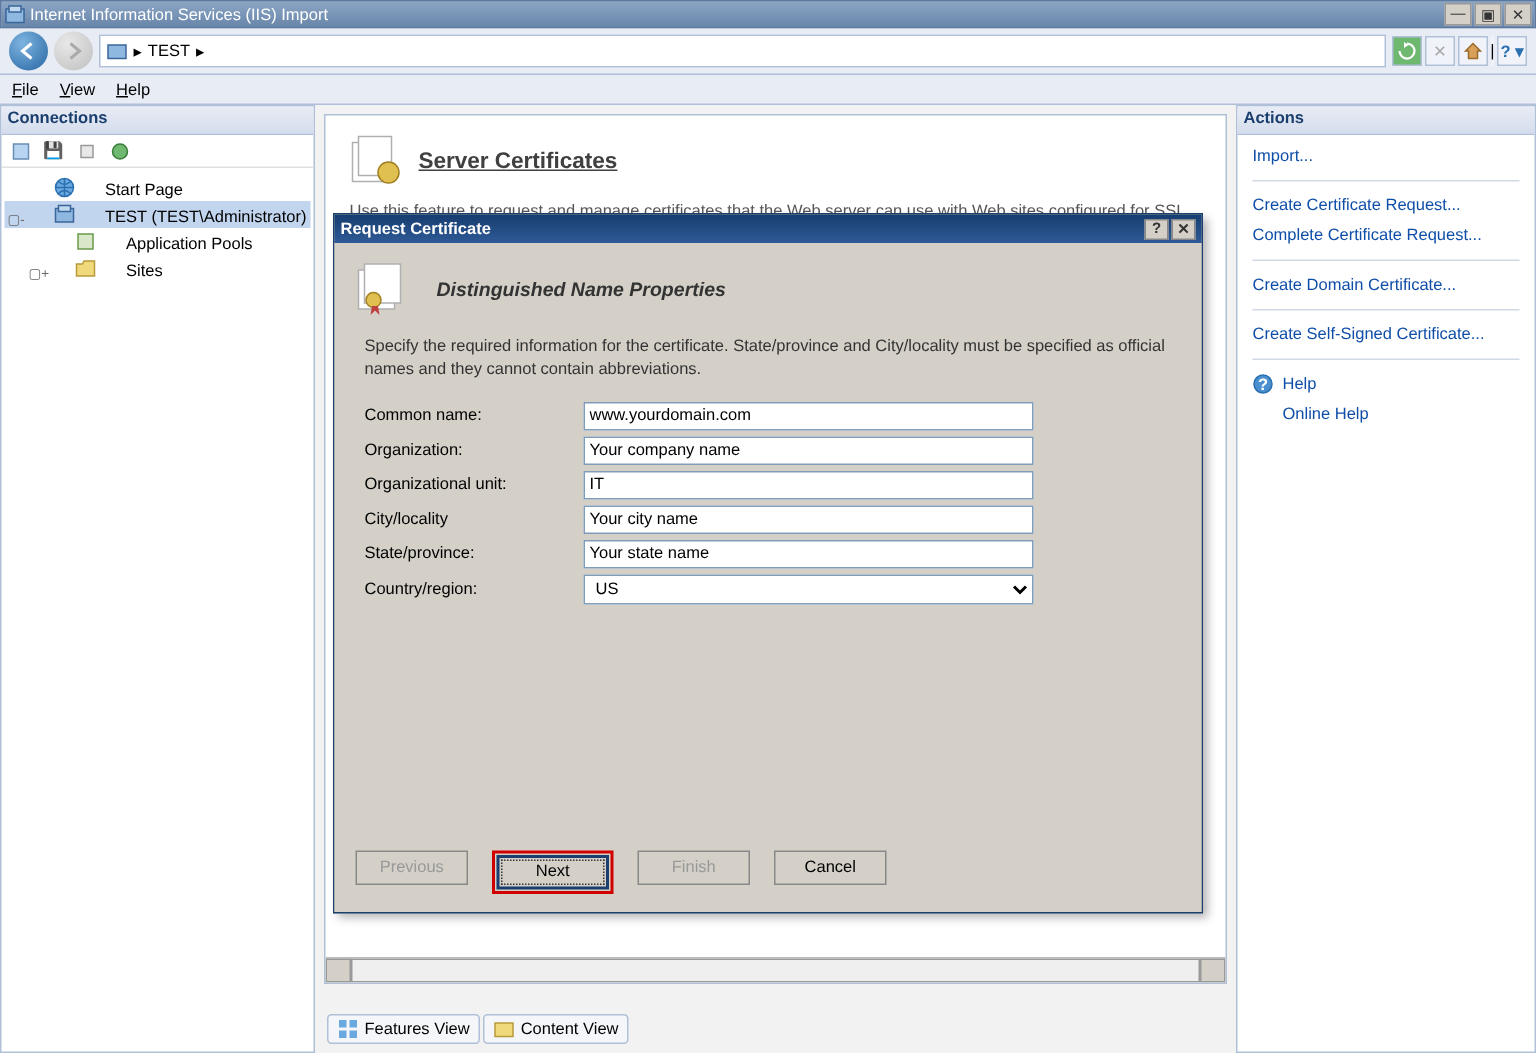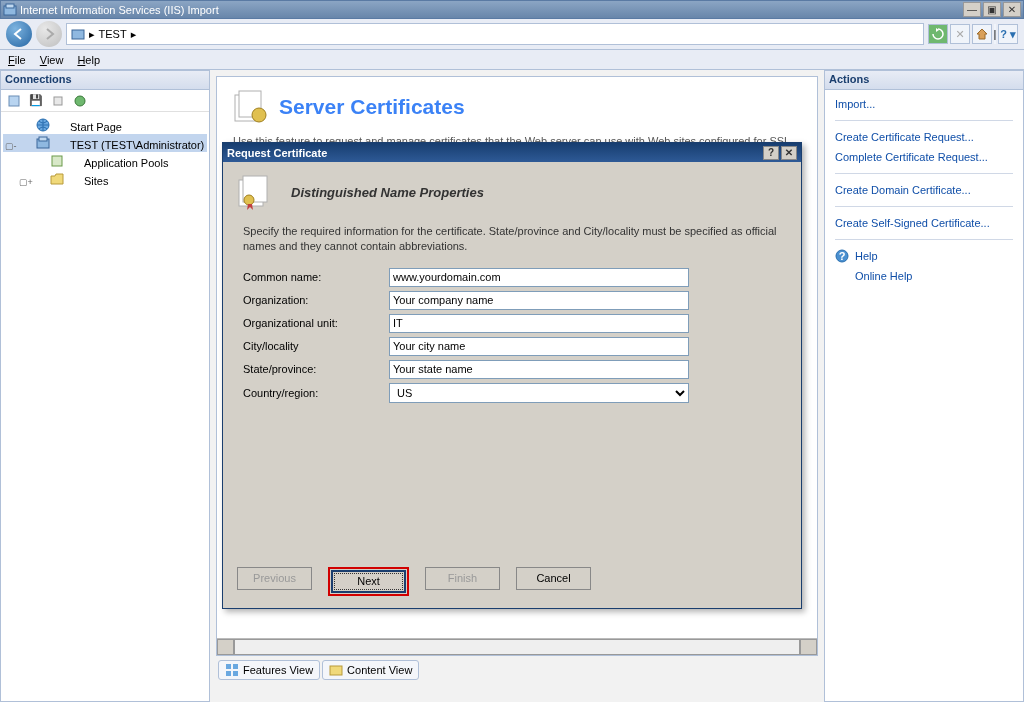--- a/index.html
+++ b/index.html
@@ -39,26 +39,26 @@
 .tree-toggle { width: 11px; text-align: center; color: #666; font-size: 9px; cursor: pointer; }
 .tree-spacer { width: 11px; }
 .tree-icon { width: 16px; height: 16px; display: inline-flex; align-items: center; justify-content: center; }
 .tree .node { padding-left: 0; }
 .tree .node .node { padding-left: 14px; }
 
 
 .center { flex: 1; background: #f2f2f2; position: relative; padding: 6px; }
 .content-white { background: #fff; border: 1px solid #b0c0d8; height: 580px; padding: 12px 16px; overflow: hidden; position: relative; }
 .feature-head { display: flex; align-items: center; gap: 10px; margin-bottom: 10px; }
-.feature-head h2 { font-size: 21px; color: #3b82f6; }
+.feature-head h2 { font-size: 15px; color: #404040; text-decoration: underline; }
 .feature-head .big-icon { width: 36px; height: 36px; }
 
 
 .view-tabs { display: flex; gap: 2px; margin-top: 4px; padding-left: 2px; }
-.view-tab { background: #f4f6fa; border: 1px solid #b0c0d8; padding: 2px 6px; display: flex; align-items: center; gap: 4px; border-radius: 3px; }
+.view-tab { background: #f4f6fa; border: 1px solid #b0c0d8; padding: 2px 6px; display: flex; align-items: center; gap: 4px; border-radius: 3px; margin-top: 16px; }
 .view-tab .vt-icon { width: 14px; height: 14px; display: inline-block; }
 
 
 .actions { width: 200px; }
 .actions-body { padding: 6px 10px; display: flex; flex-direction: column; gap: 4px; }
 .actions-body a { color: #0f4ea8; text-decoration: none; padding: 2px 0; }
 .actions-body hr { border: none; border-top: 1px solid #d0d8e6; margin: 4px 0; }
 .help-row { display: flex; align-items: center; gap: 6px; }
 
 

